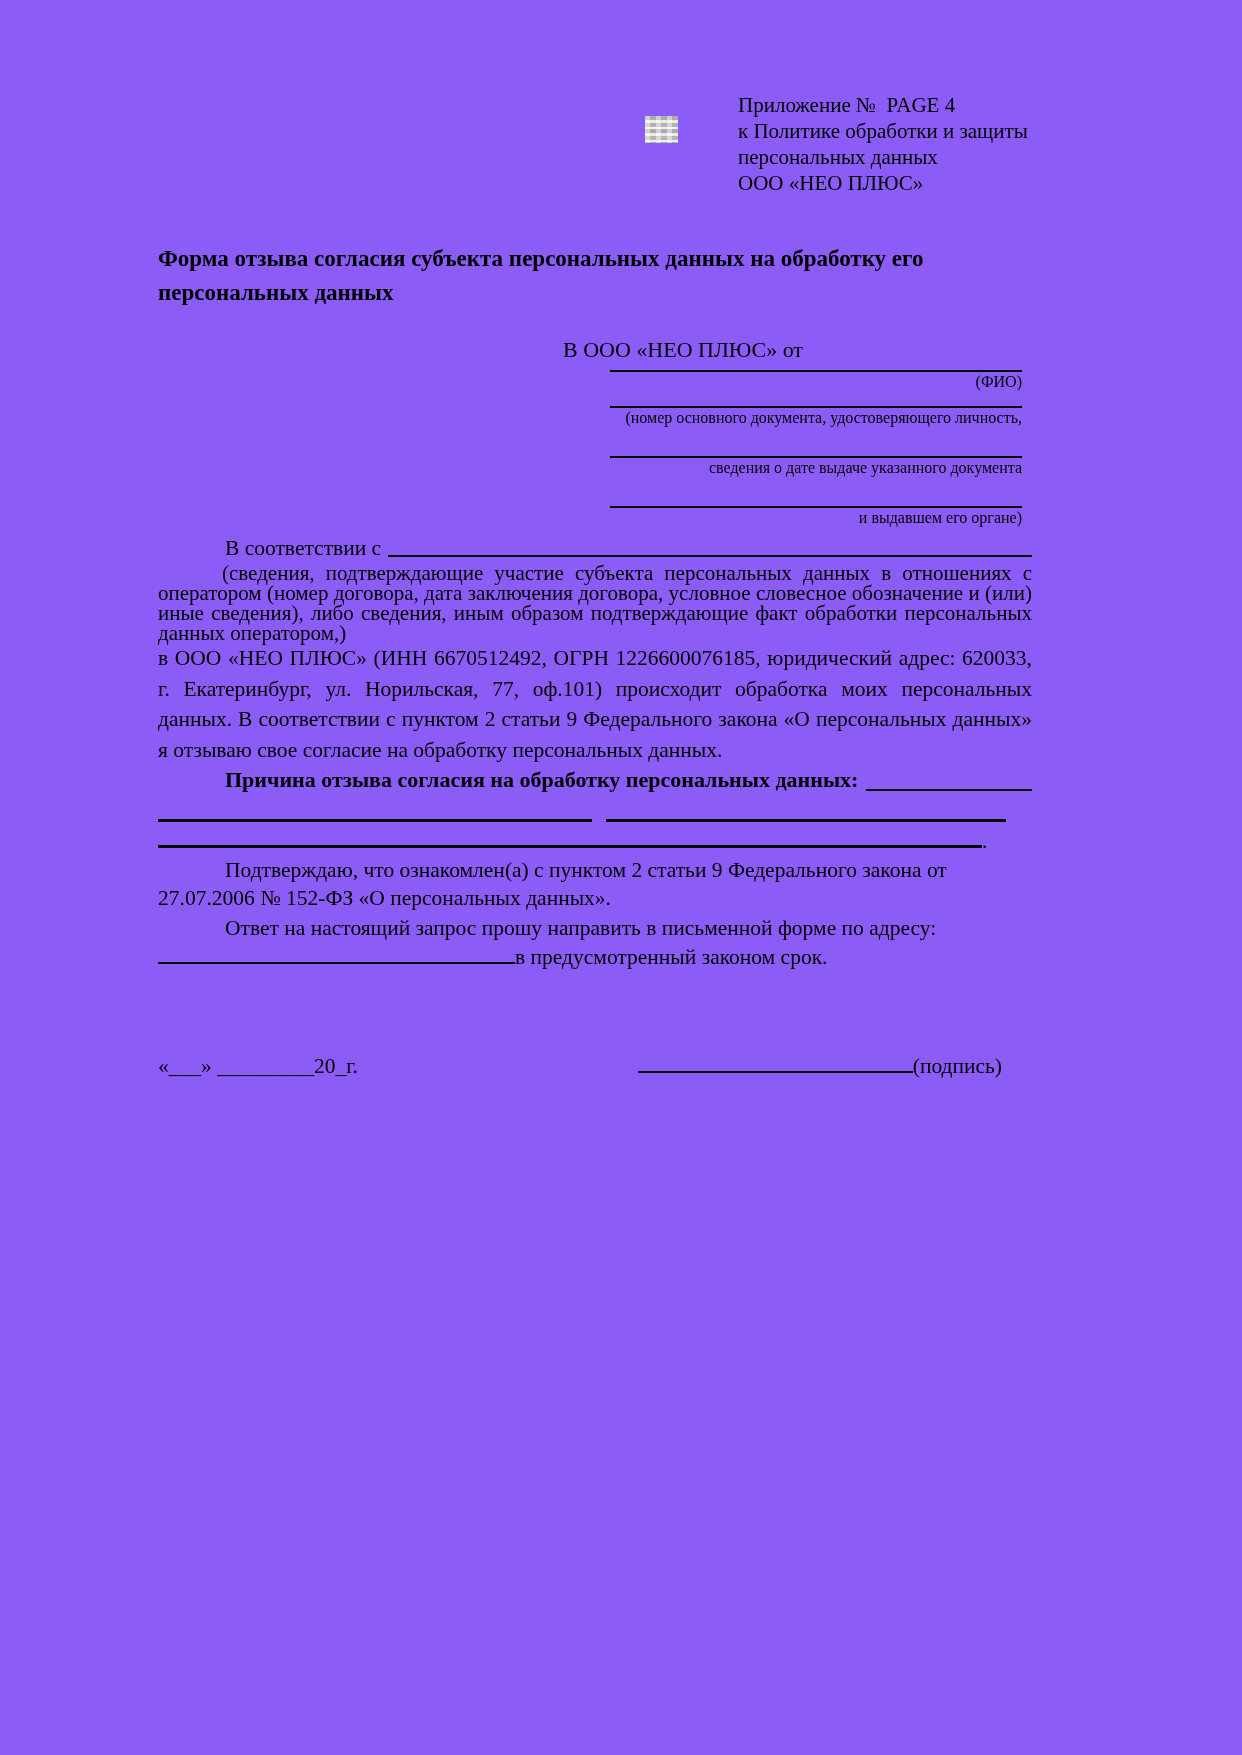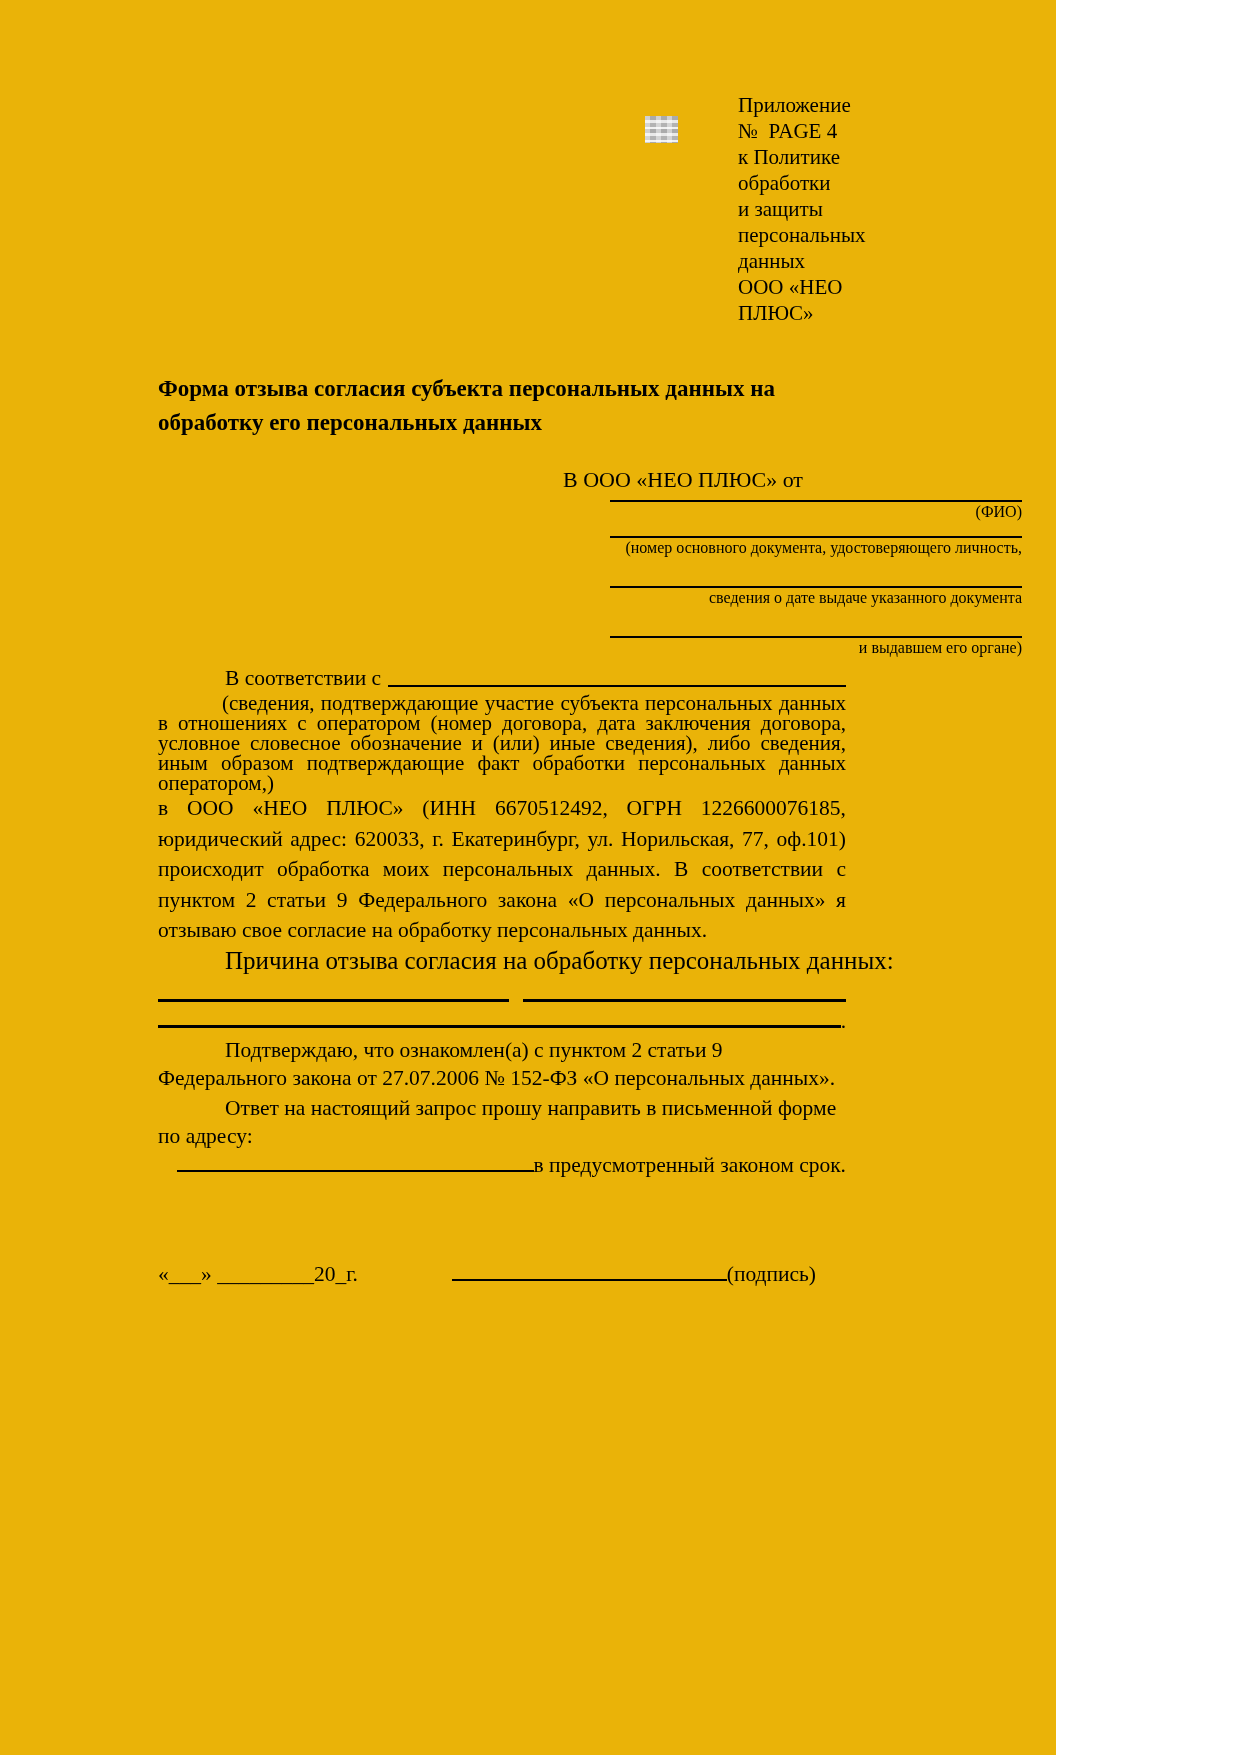--- a/index.html
+++ b/index.html
@@ -1,20 +1,20 @@
 <!DOCTYPE html>
 <html><head>
 <meta charset="utf-8">
 <style>
   *{margin:0;padding:0;box-sizing:border-box;}
   html,body{background:#ffffff;}
   .page{
     position:relative;
-    width:1056px;height:1755px;
-    background:#eab308;color:#000;
+    width:1242px;height:1755px;
+    background:#8b5cf6;color:#000;
     font-family:"Liberation Serif","DejaVu Serif",serif;
     overflow:hidden;
   }
   .content{padding:92px 210px 0 158px;}
   .pre{white-space:pre-wrap;}
 
   
   .doc-header{margin-left:580px;font-size:21px;line-height:26px;}
 
   
@@ -40,34 +40,34 @@
   .heading{margin-top:98px;text-align:center;font-size:22px;line-height:28px;}
 
   .intro-row{display:flex;margin-top:6px;font-size:21.5px;line-height:28px;justify-content:center;}
   .intro-row .prefix{padding-left:67px;margin-right:7px;white-space:nowrap;}
   .fill-rule{flex:1;border-bottom:2px solid #000;margin-bottom:5px;}
 
   .fine-print{margin-top:1px;font-size:21px;line-height:20px;text-align:justify;text-indent:64px;}
 
   .body-text{font-size:21.5px;line-height:30.5px;text-align:justify;}
 
-  .reason-row{display:flex;font-size:25px;line-height:30.5px;}
+  .reason-row{display:flex;font-size:22px;line-height:30.5px;font-weight:bold;}
   .reason-row .reason-label{padding-left:67px;margin-right:8px;white-space:nowrap;}
 
   .rule-row-1{margin-top:23px;display:flex;gap:14px;}
   .rule-row-1 .seg{border-bottom:3px solid #000;height:3px;}
   .seg1{width:434px;}
   .seg2{width:400px;}
   .rule-row-2{display:flex;align-items:flex-end;margin-top:2px;height:24px;font-size:21.5px;}
   .seg3{width:824px;height:100%;border-bottom:3px solid #000;}
   .period{line-height:14px;}
 
   .confirm{margin-top:8px;font-size:21.5px;line-height:28px;text-indent:67px;}
   .reply-first{margin-top:2px;font-size:21.5px;line-height:28px;text-indent:67px;}
-  .reply-second{font-size:21.5px;line-height:28px;text-align:right;}
+  .reply-second{font-size:21.5px;line-height:28px;}
   .inline-rule{display:inline-block;width:357px;height:22px;border-bottom:2px solid #000;}
 
   .bottom-row{margin-top:80px;display:flex;justify-content:space-between;align-items:baseline;
               padding-right:30px;font-size:21.5px;line-height:28px;}
   .sig-rule{width:275px;}
 </style>
 </head>
 <body>
 
 <div class="page">

